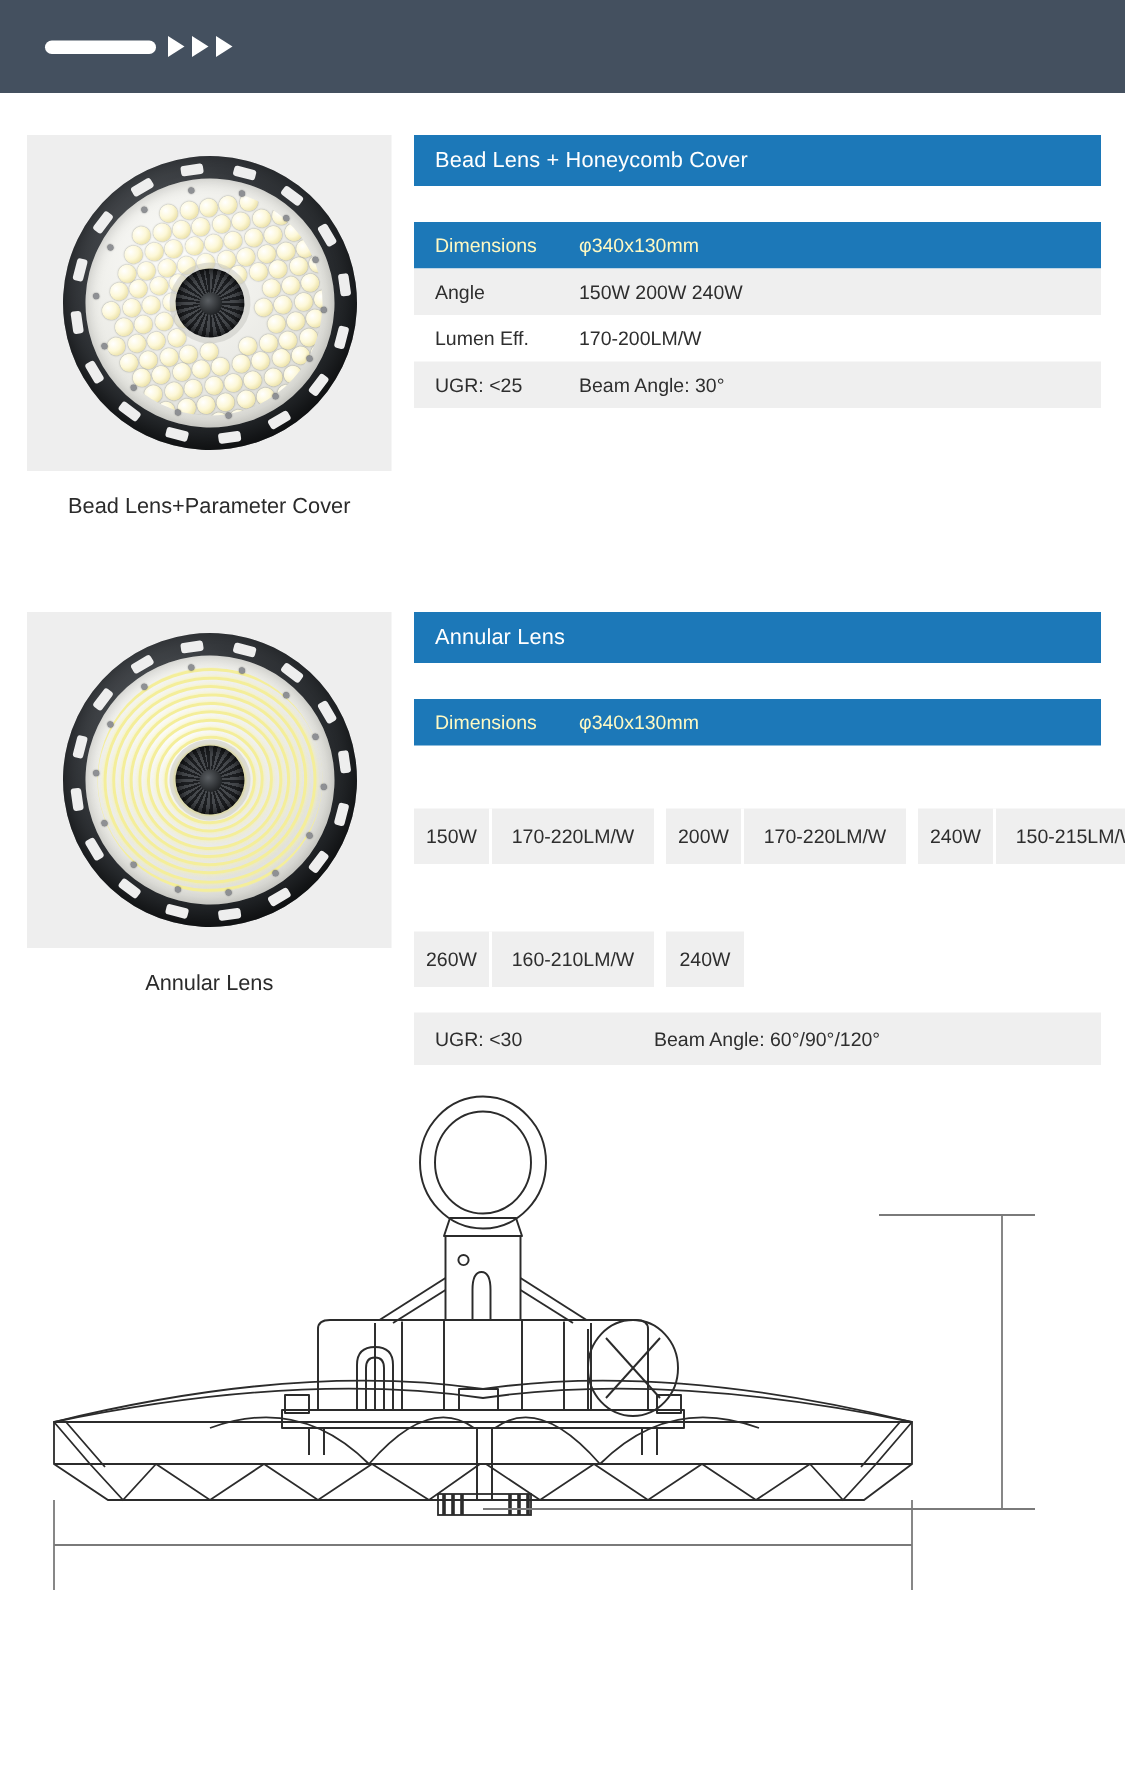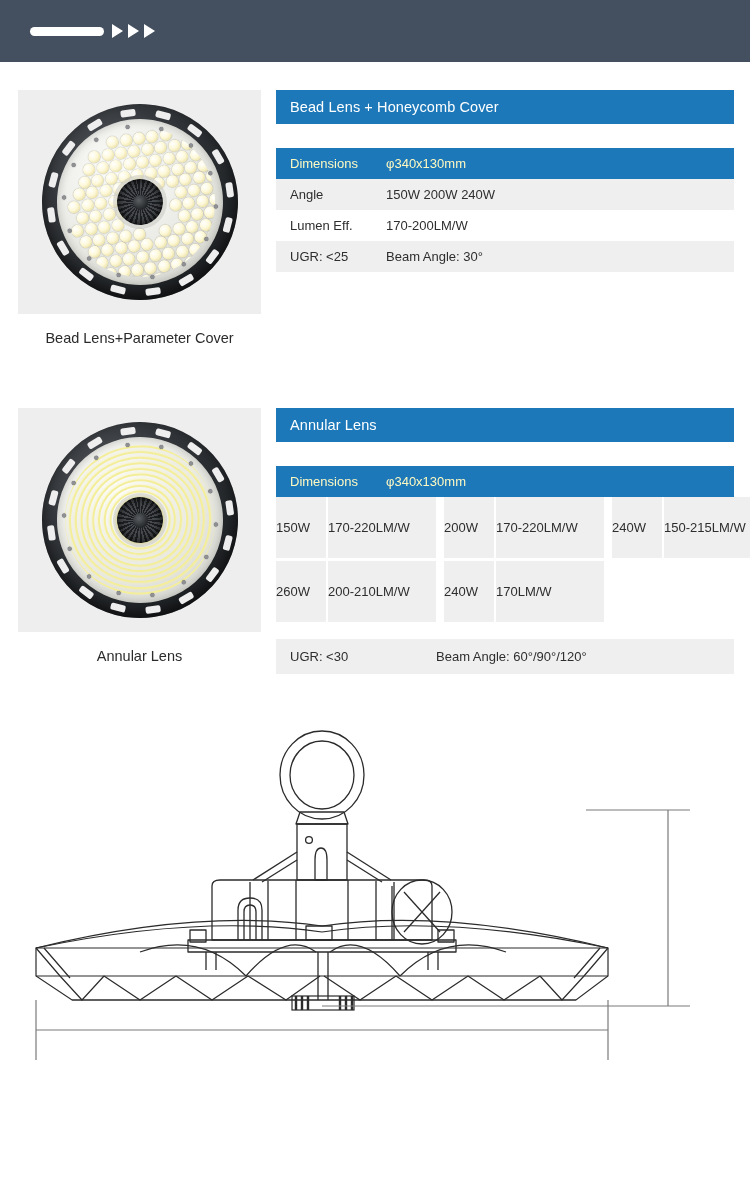--- a/index.html
+++ b/index.html
@@ -126,21 +126,21 @@
   .row-gray td { background: #efefef; }
   .row-white td { background: #ffffff; }
   .col-label { width: 96px; }
 
   
   .grid-rows { margin-top: 0; }
   .gr { display: flex; gap: 0; }
   .cellpair { display: flex; margin-right: 8px; margin-bottom: 3px; }
   .cell {
     background: #efefef; font-size: 13px; color: #2e2e2e;
-    padding: 23px 0; text-align: left; border-right: 2px solid #ffffff;
+    padding: 11px 0; text-align: center; border-right: 2px solid #ffffff; margin-top: 42px;
   }
   .cell:last-child { border-right: none; }
   .cw { width: 52px; }
   .cv { width: 108px; }
   .spacer-row { height: 14px; }
   .ugr-row {
     background: #efefef; display: flex; font-size: 13px;
     color: #2e2e2e; padding: 10px 0;
   }
   .ugr-row .a { width: 160px; padding-left: 14px; }
@@ -432,25 +432,24 @@
               <div class="cell cv">170-220LM/W</div>
             </div>
             <div class="cellpair">
               <div class="cell cw">240W</div>
               <div class="cell cv">150-215LM/W</div>
             </div>
           </div>
           <div class="gr">
             <div class="cellpair">
               <div class="cell cw">260W</div>
-              <div class="cell cv">200-210LM/W</div>
+              <div class="cell cv">160-210LM/W</div>
             </div>
             <div class="cellpair">
               <div class="cell cw">240W</div>
-              <div class="cell cv">170LM/W</div>
             </div>
           </div>
         </div>
 
       <div class="spacer-row"></div>
 
       <div class="ugr-row">
         <div class="a">UGR: &lt;30</div>
         <div class="b">Beam Angle: 60°/90°/120°</div>
       </div>

